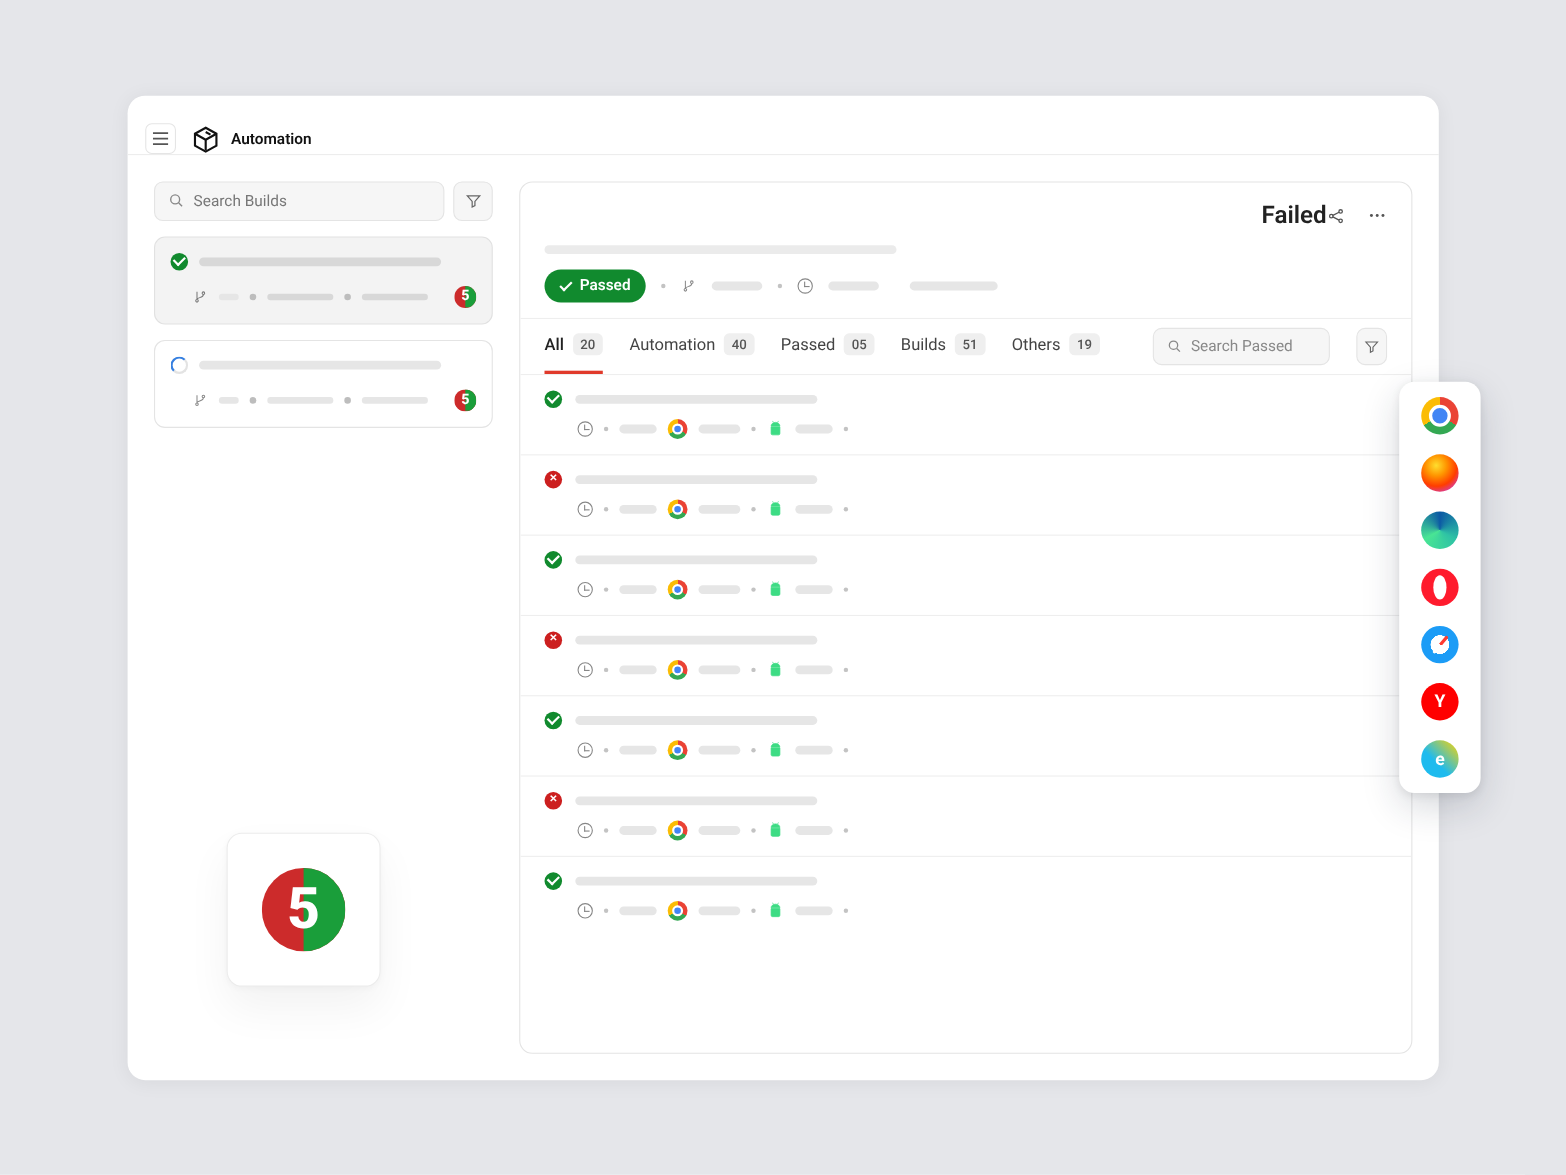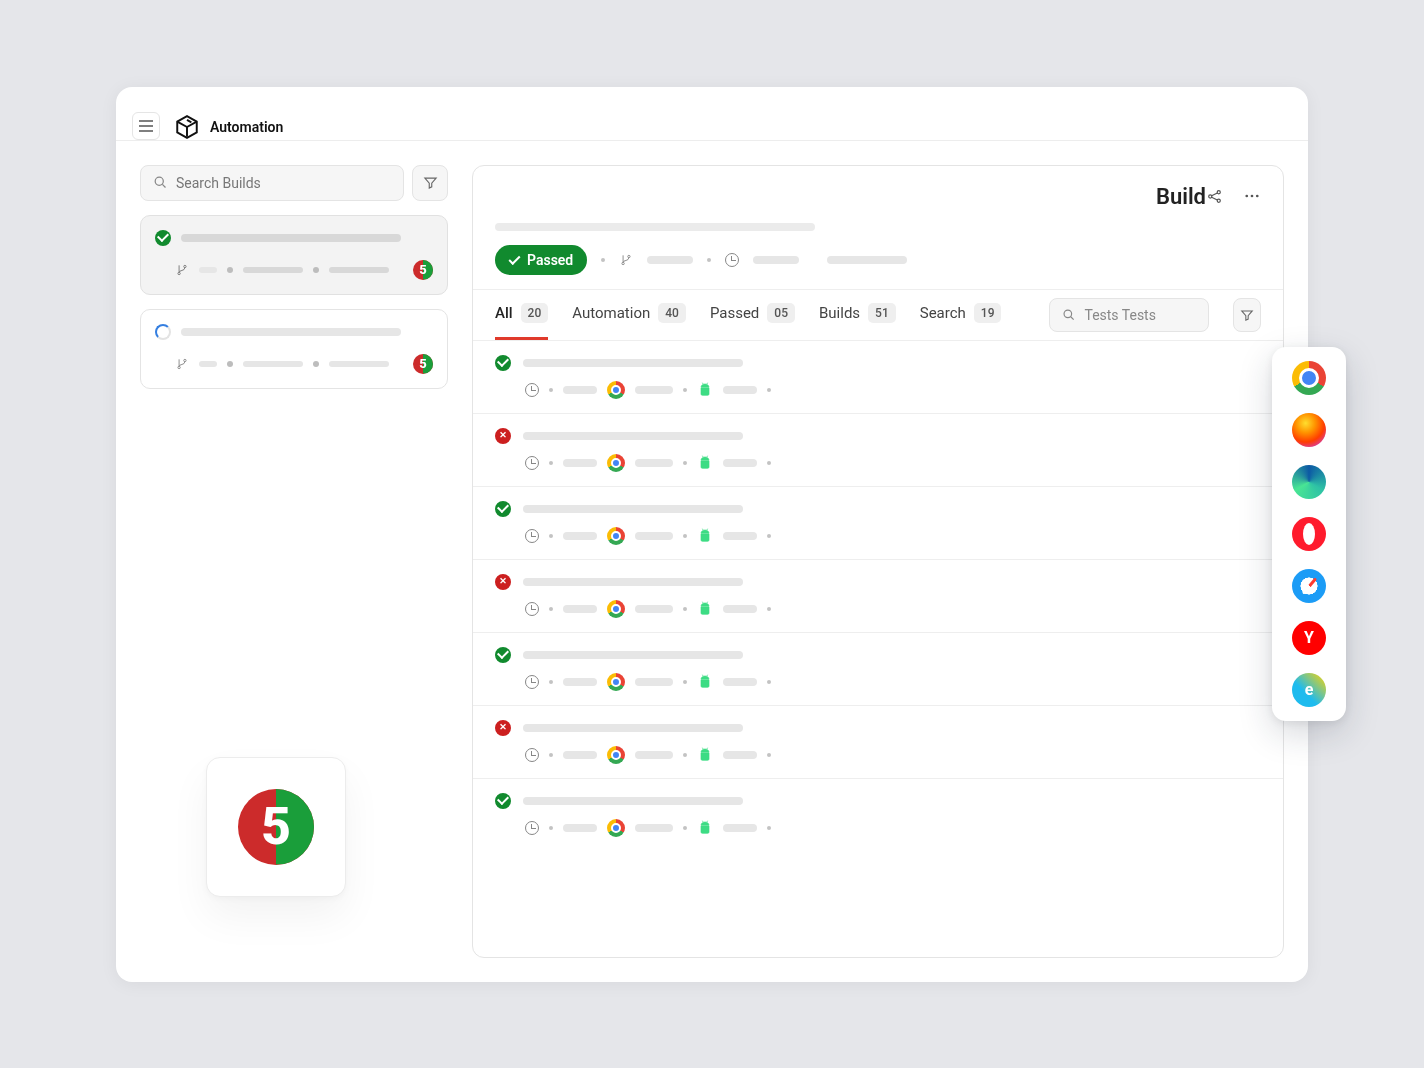--- a/index.html
+++ b/index.html
@@ -322,21 +322,21 @@
           <div class="five-badge-sm">
               <span>5</span>
             </div>
         </div>
       </div>
     </div>
 
     <div class="main-panel">
       <div class="panel-head">
         <div class="ph-row1">
-          <div class="panel-title">Build</div>
+          <div class="panel-title">Failed</div>
           <div class="head-actions">
             <svg class="share-icon" width="17" height="17" viewBox="0 0 24 24" fill="none">
                 <circle cx="6" cy="12" r="2.2" stroke="#555" stroke-width="1.7"></circle>
                 <circle cx="18" cy="6" r="2.2" stroke="#555" stroke-width="1.7"></circle>
                 <circle cx="18" cy="18" r="2.2" stroke="#555" stroke-width="1.7"></circle>
                 <path d="M8 11l8-4M8 13l8 4" stroke="#555" stroke-width="1.7"></path>
               </svg>
             <svg class="more-icon" width="18" height="18" viewBox="0 0 24 24">
                 <circle cx="5" cy="12" r="1.8" fill="#555"></circle>
                 <circle cx="12" cy="12" r="1.8" fill="#555"></circle>
@@ -373,30 +373,30 @@
         </div>
         <div class="tab">
           <span>Passed</span>
           <span class="tab-count">05</span>
         </div>
         <div class="tab">
           <span>Builds</span>
           <span class="tab-count">51</span>
         </div>
         <div class="tab">
-          <span>Search</span>
+          <span>Others</span>
           <span class="tab-count">19</span>
         </div>
         <div class="tabs-spacer"></div>
         <div class="tests-search">
           <svg width="14" height="14" viewBox="0 0 24 24" fill="none">
               <circle cx="10" cy="10" r="6.5" stroke="#888" stroke-width="2"></circle>
               <path d="M20 20l-5-5" stroke="#888" stroke-width="2"></path>
             </svg>
-          <span>Tests Tests</span>
+          <span>Search Passed</span>
         </div>
         <button class="filter-btn" style="width:34px;height:34px;">
           <svg width="14" height="14" viewBox="0 0 24 24" fill="none">
               <path d="M3 5h18l-7 8v6l-4 2v-8L3 5z" stroke="#666" stroke-width="1.8"></path>
             </svg>
         </button>
       </div>
 
       <div class="tests-list" id="tests-list">
           <div class="test-row">

